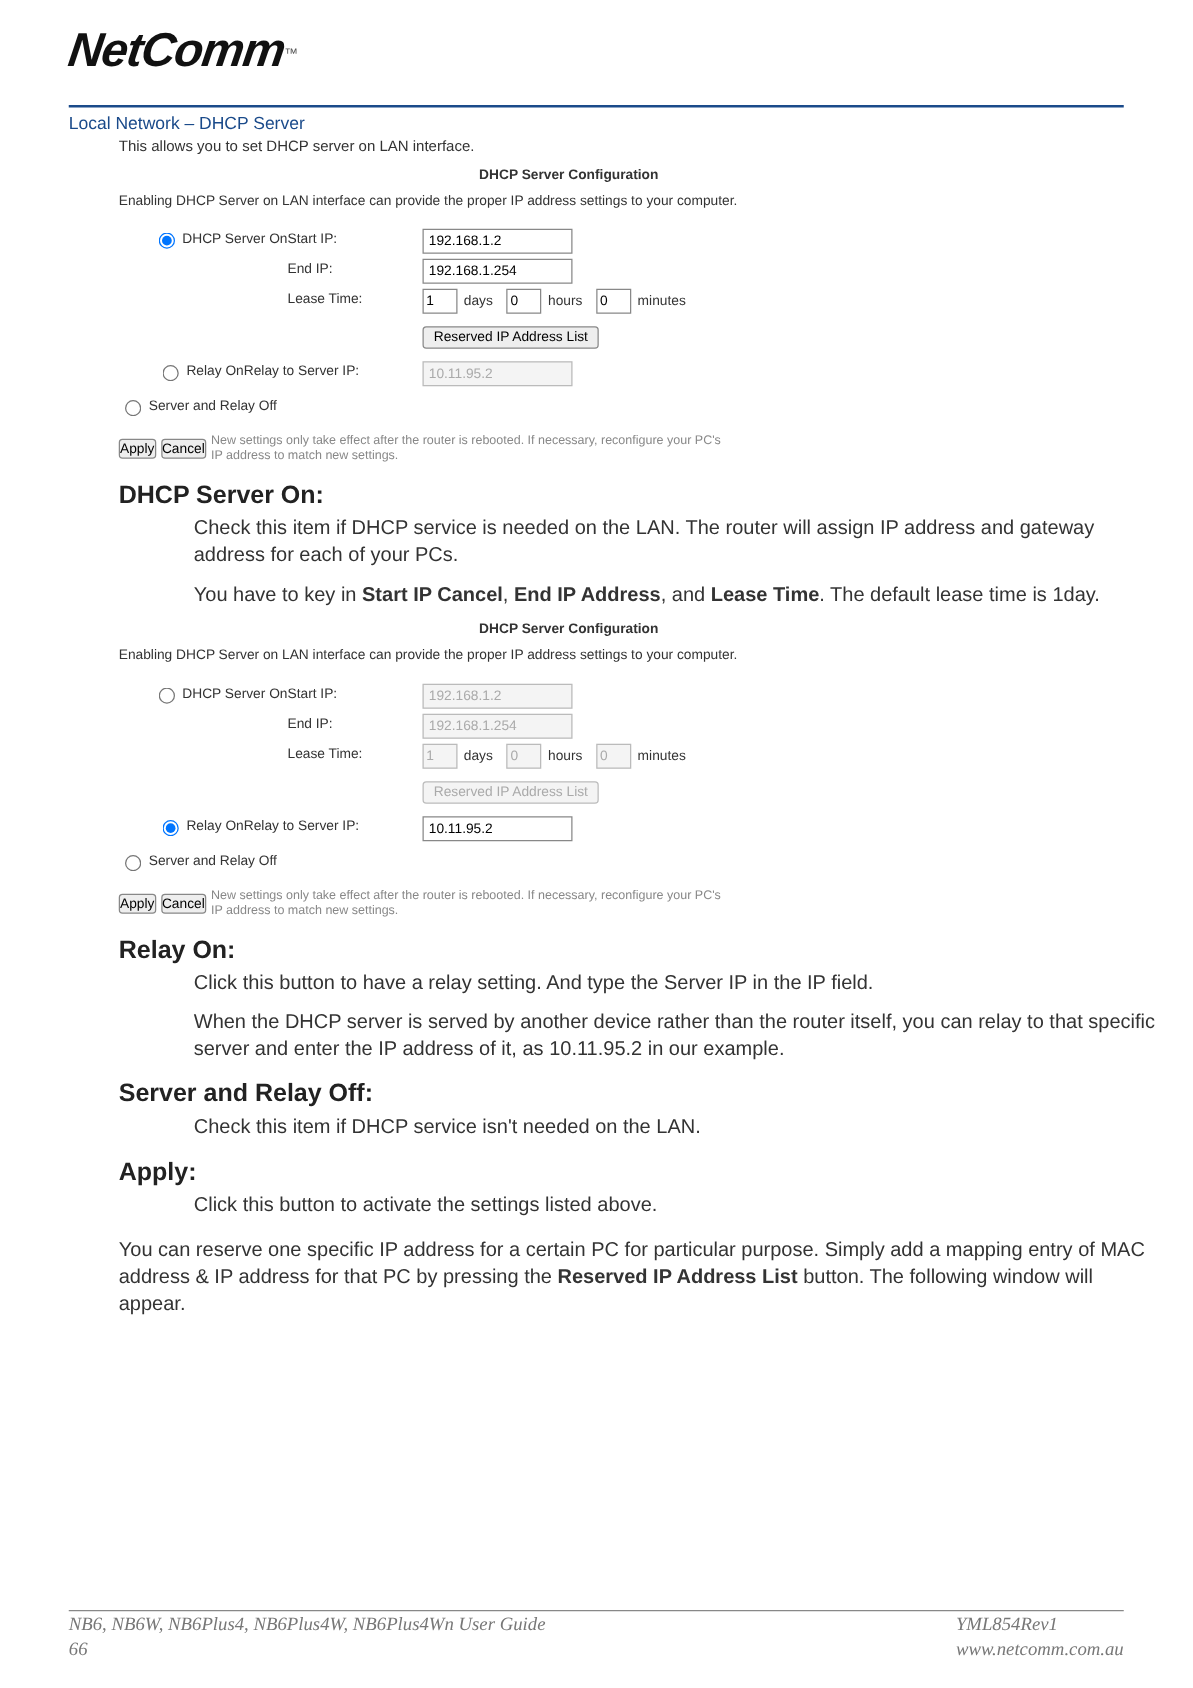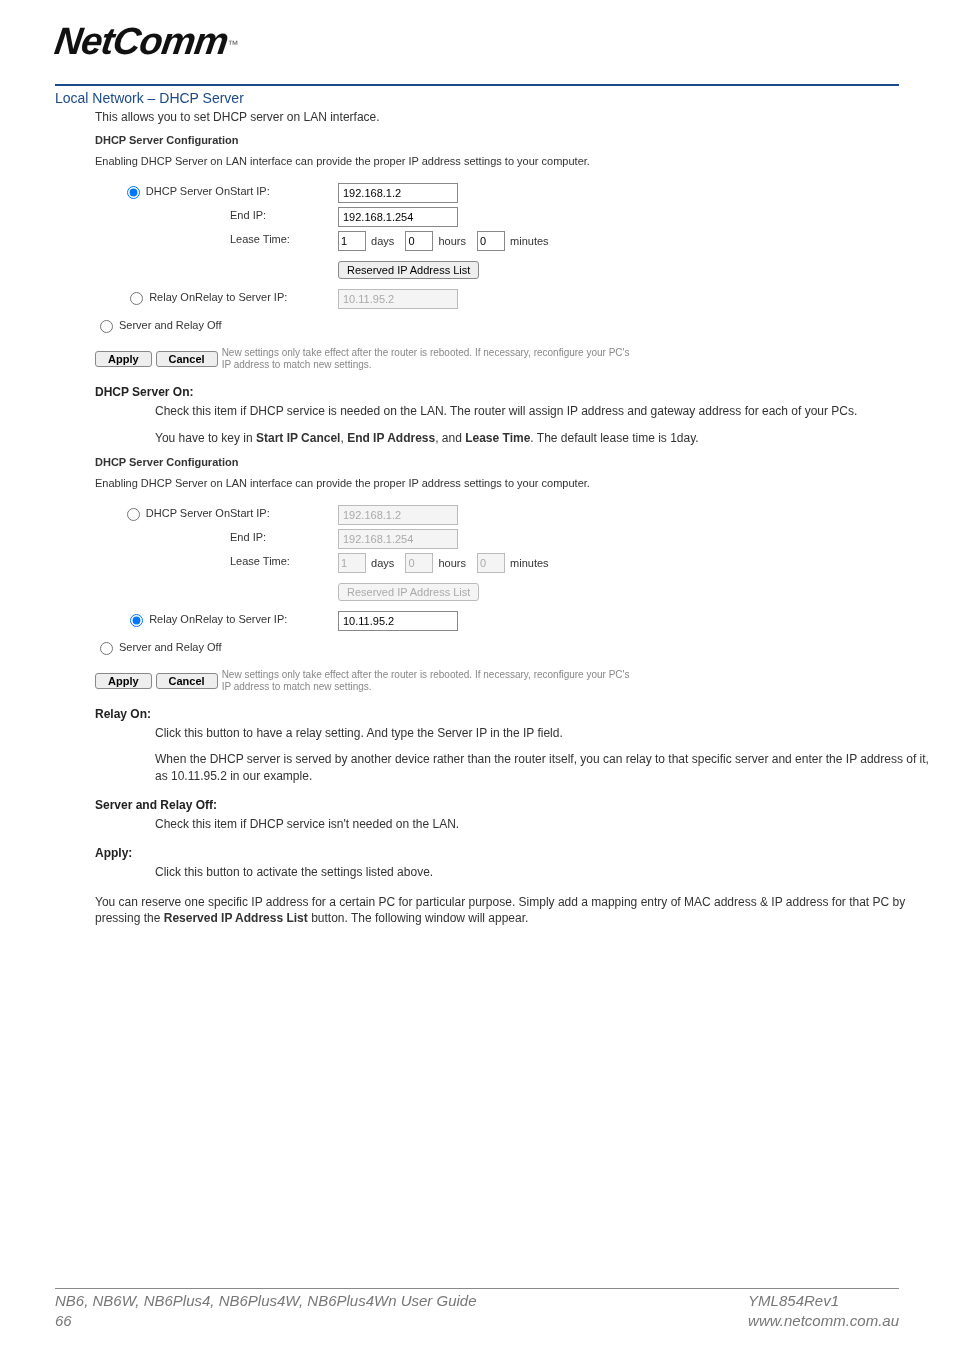--- a/index.html
+++ b/index.html
@@ -38,20 +38,21 @@
     font-family: Tahoma, Verdana, Arial, sans-serif;
     font-size: 11px;
     color: #333;
     margin-bottom: 12px;
   }
   .rp-title {
     font-weight: bold;
     font-size: 11px;
     color: #333;
     margin-bottom: 8px;
+    text-align: center;
   }
   .rp-desc {
     color: #333;
     margin-bottom: 14px;
     max-width: 560px;
     line-height: 1.4;
   }
   .rp-row {
     display: flex;
     align-items: flex-start;
@@ -118,61 +119,61 @@
     border-color: #bbb;
     background: #f4f4f4;
   }
   .rp-buttons {
     margin-top: 14px;
     display: flex;
     align-items: center;
   }
   .rp-btn {
     font-size: 11px;
-    padding: 1px 12px;
+    padding: 1px 0;
     border: 1px solid #888;
     background: #eee;
     border-radius: 3px;
     margin-right: 4px;
-    font-weight: bold;
   }
   .rp-note {
     font-size: 10px;
     color: #888;
     line-height: 1.2;
     max-width: 410px;
   }
   
   .doc-h3 {
-    font-size: 12px;
+    font-size: 20px;
     font-weight: bold;
     color: #222;
     padding-left: 95px;
     margin: 14px 0 4px 0;
   }
   .doc-p {
-    font-size: 12px;
+    font-size: 16px;
     color: #333;
     padding-left: 155px;
     padding-right: 24px;
     margin: 4px 0 10px 0;
     line-height: 1.35;
   }
   .doc-p-wide {
     padding-left: 95px;
   }
   .doc-b {
     font-weight: bold;
   }
   
   .footer {
     position: absolute;
     bottom: 20px;
     left: 0;
     right: 0;
+    font-family: Liberation Serif, serif;
   }
   .footer-rule {
     border: none;
     border-top: 1px solid #888;
     margin: 0 55px 2px 55px;
   }
   .footer-inner {
     display: flex;
     justify-content: space-between;
     padding: 0 55px;

